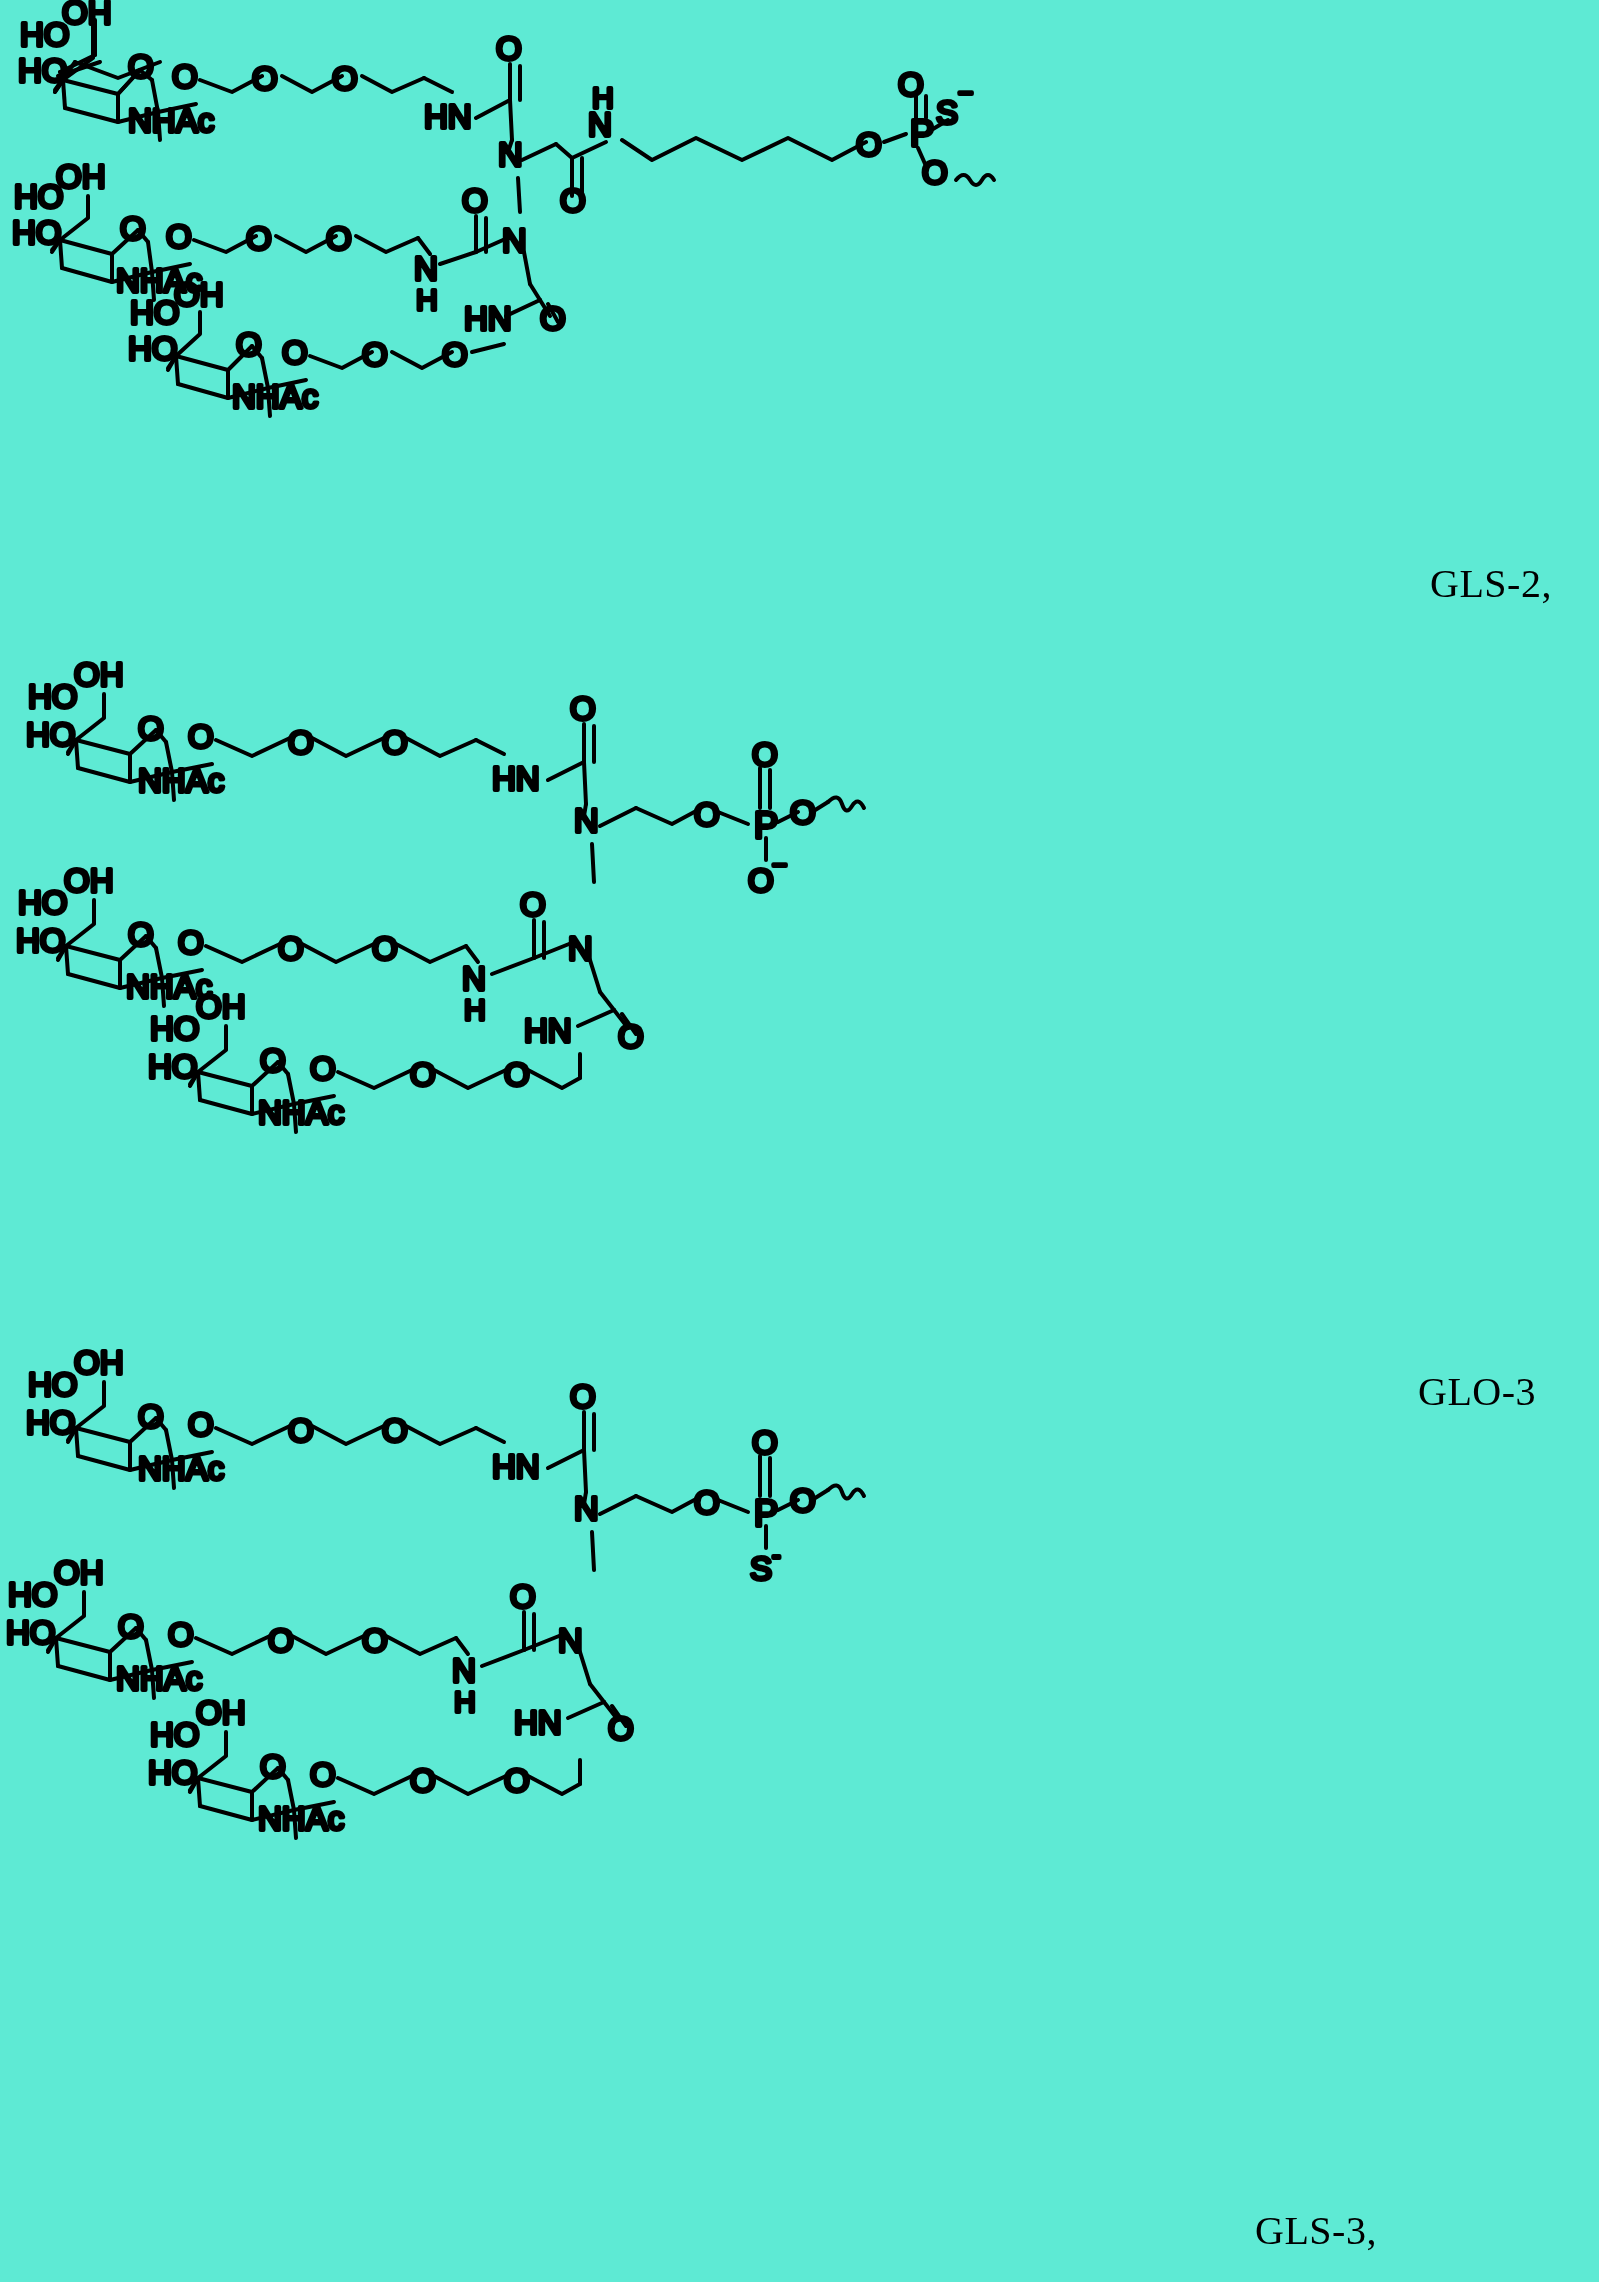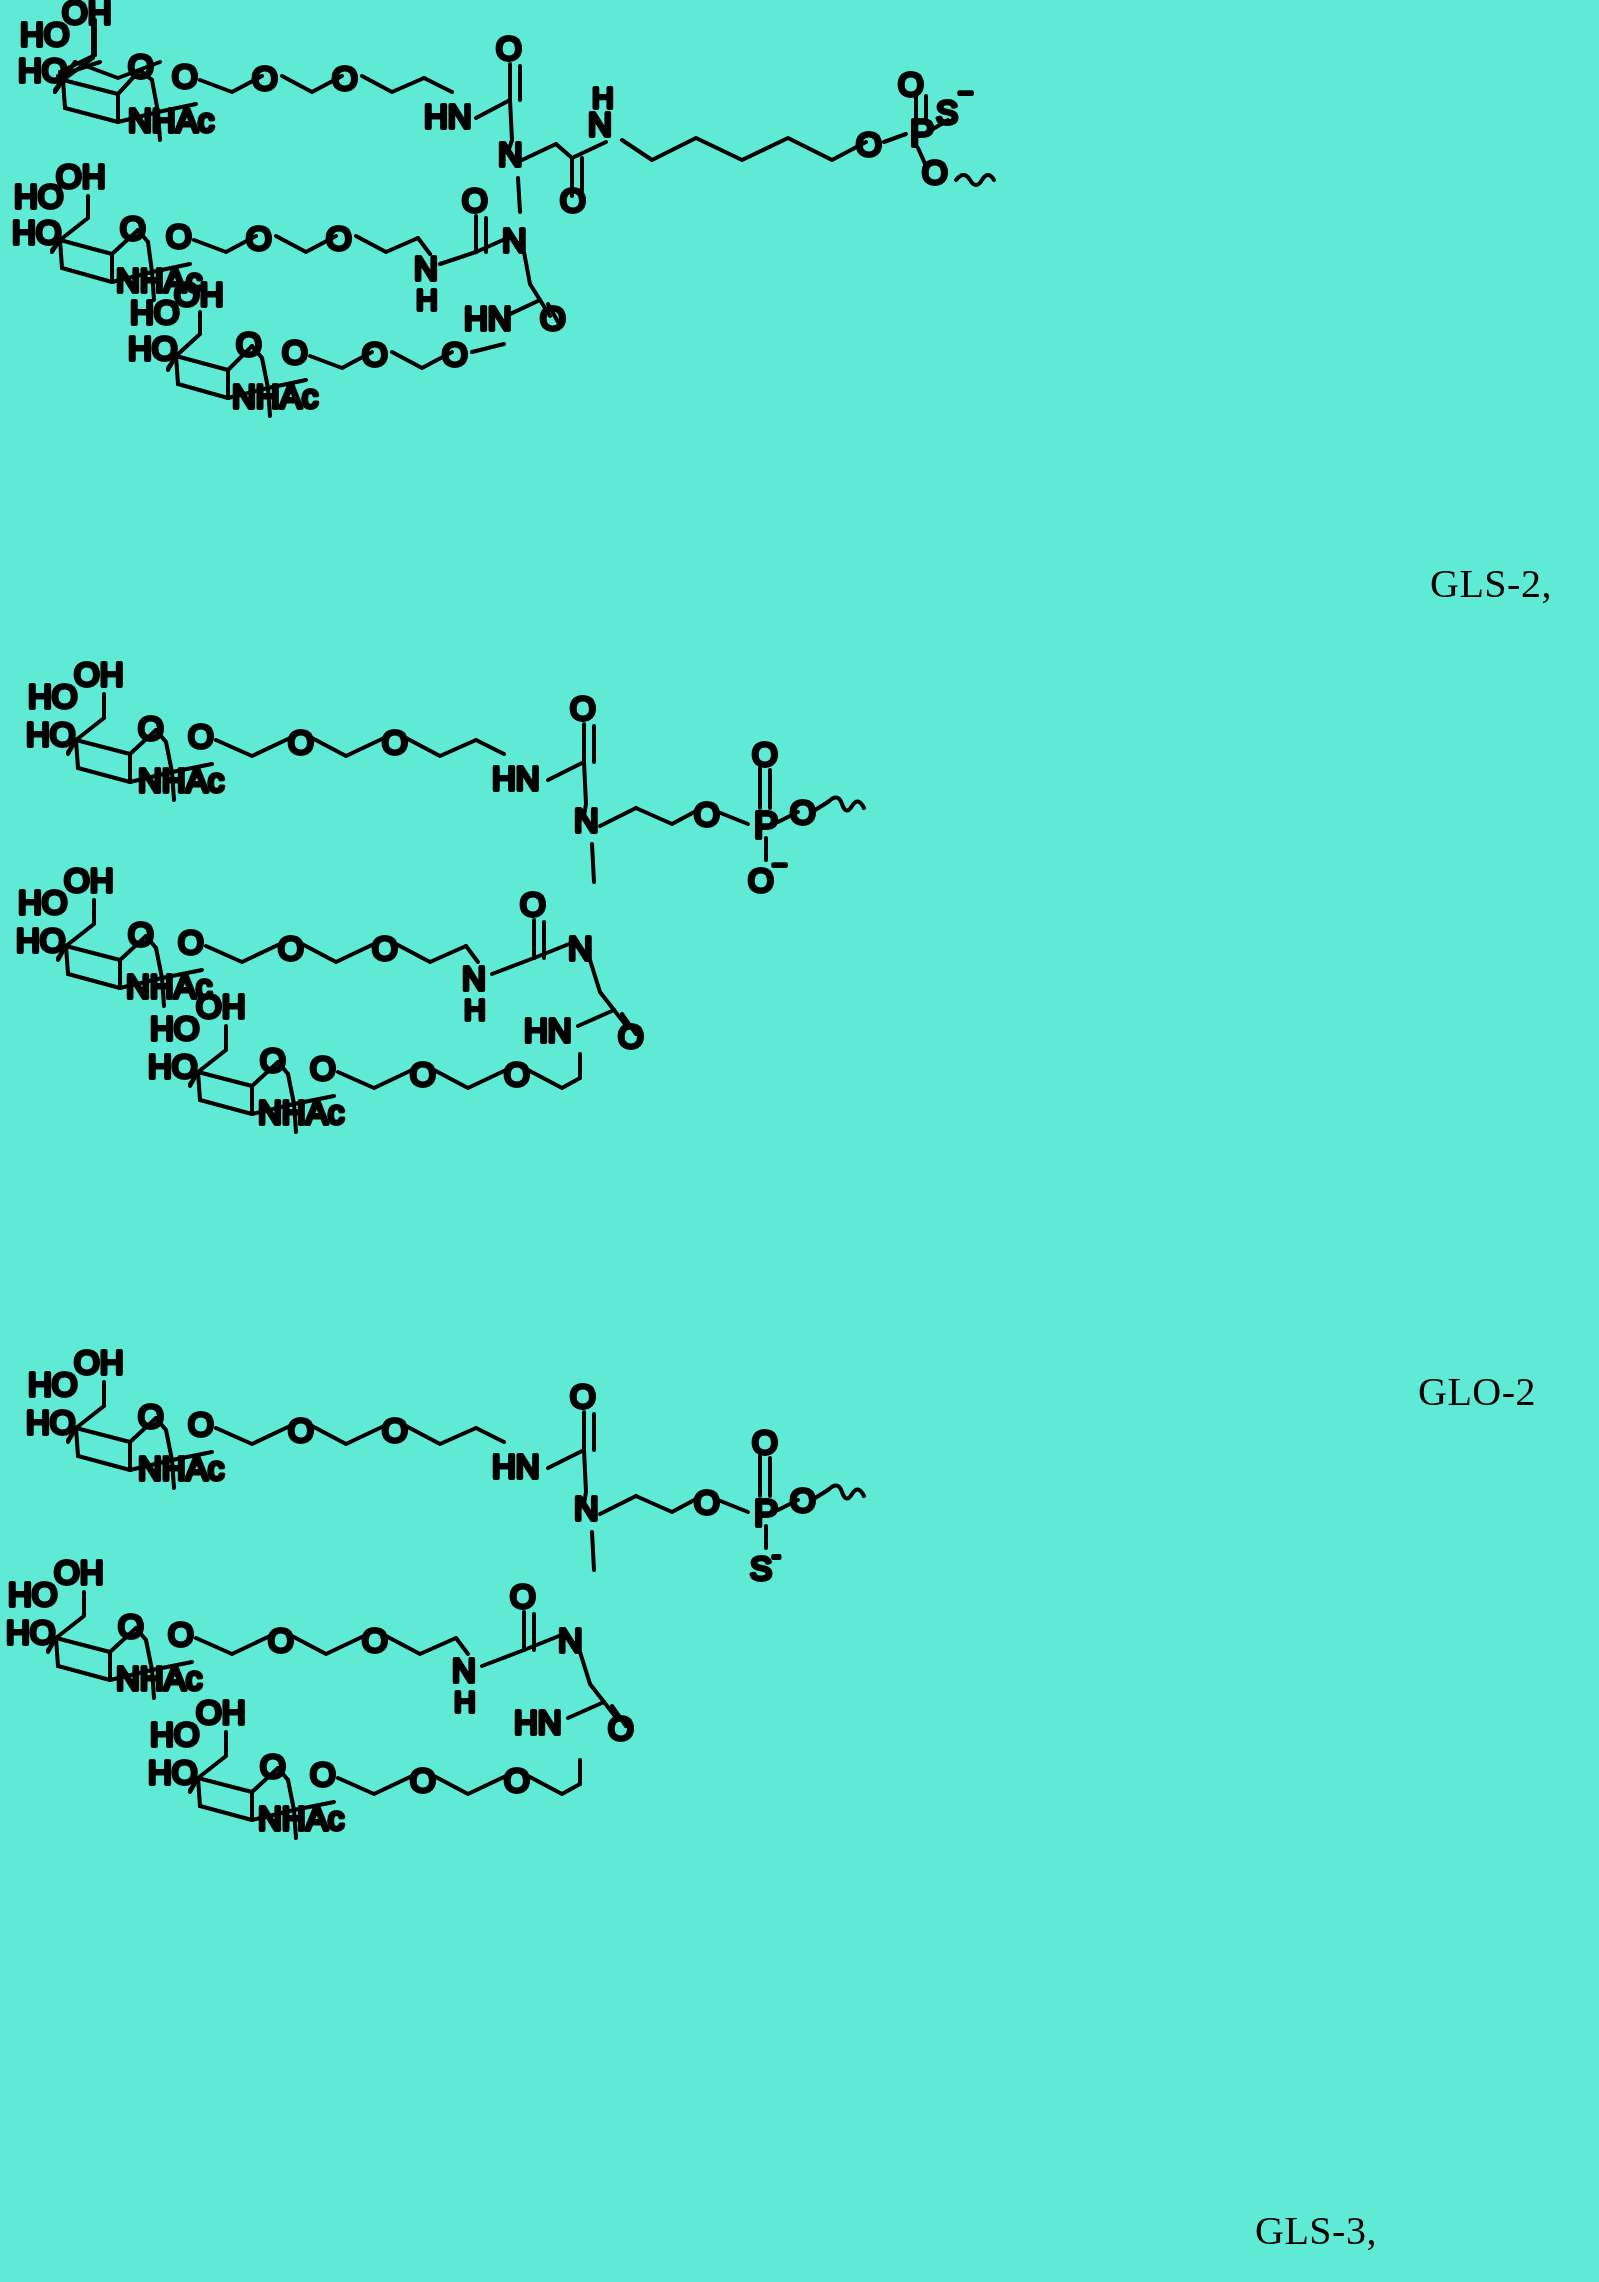--- a/index.html
+++ b/index.html
@@ -327,21 +327,21 @@
         <path d="M338,412 L374,428 L412,410"></path>
         <path d="M434,410 L468,428 L506,410"></path>
         <path d="M528,410 L562,428 L580,418"></path>
         <path d="M580,418 L580,394"></path>
       </g>
       <text x="410" y="426" font-size="33">O</text>
       <text x="504" y="426" font-size="33">O</text>
     </g>
   </svg>
 
-  <div class="lbl" style="left:1418px;top:1368px;">GLO-2</div>
+  <div class="lbl" style="left:1418px;top:1368px;">GLO-3</div>
 
   <svg class="struct" width="1599" height="620" viewBox="0 0 1599 620" style="top:1320px;">
     <g stroke="#000" stroke-width="4" fill="none" stroke-linecap="round" stroke-linejoin="round">
 
       <g>
         <path d="M68,120 L76,108"></path>
         <path d="M76,108 L104,86 L104,62"></path>
         <path d="M76,108 L68,122"></path>
         <path d="M76,108 L130,122 L156,98"></path>
         <path d="M78,136 L76,108"></path>

